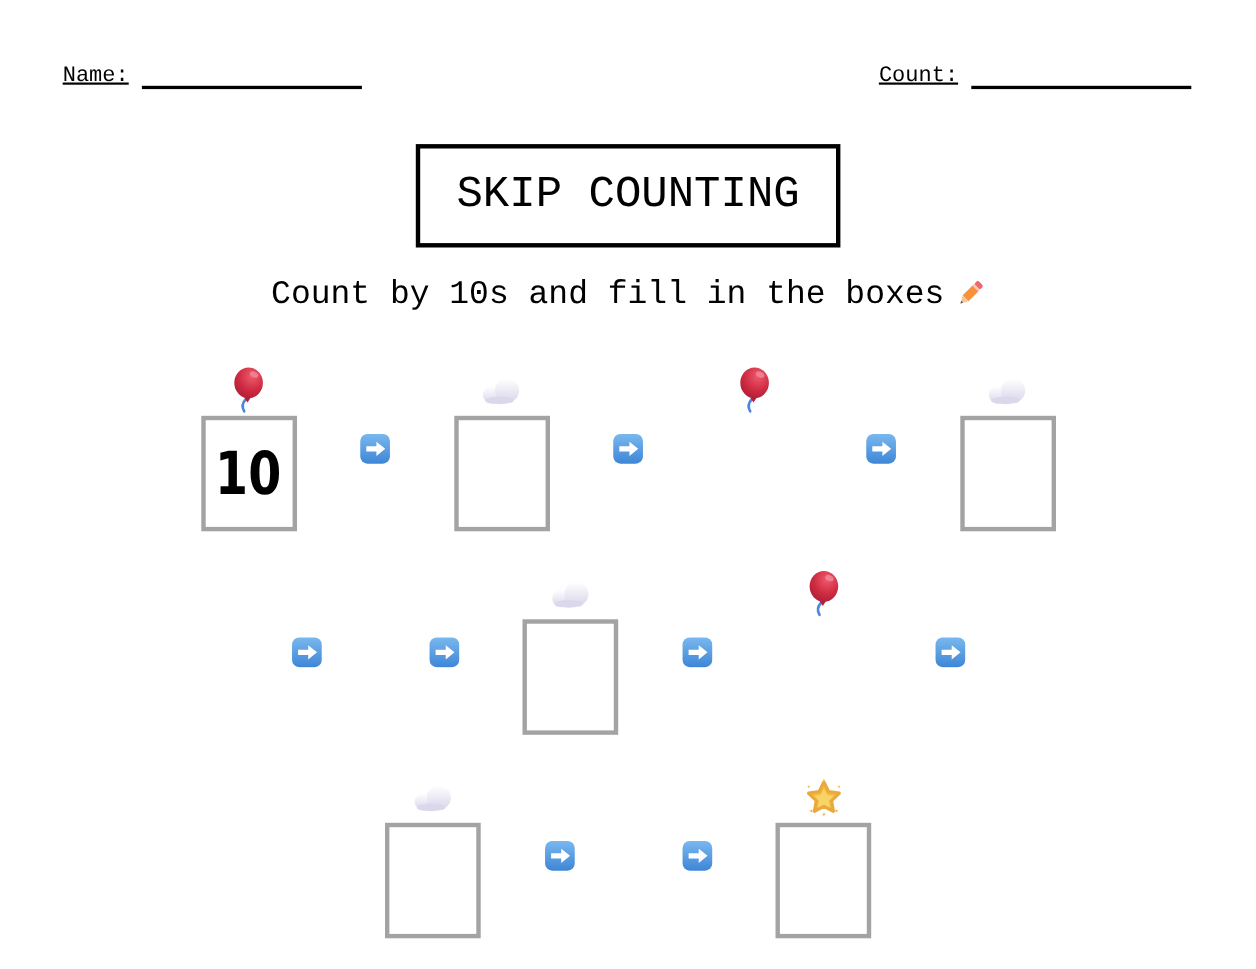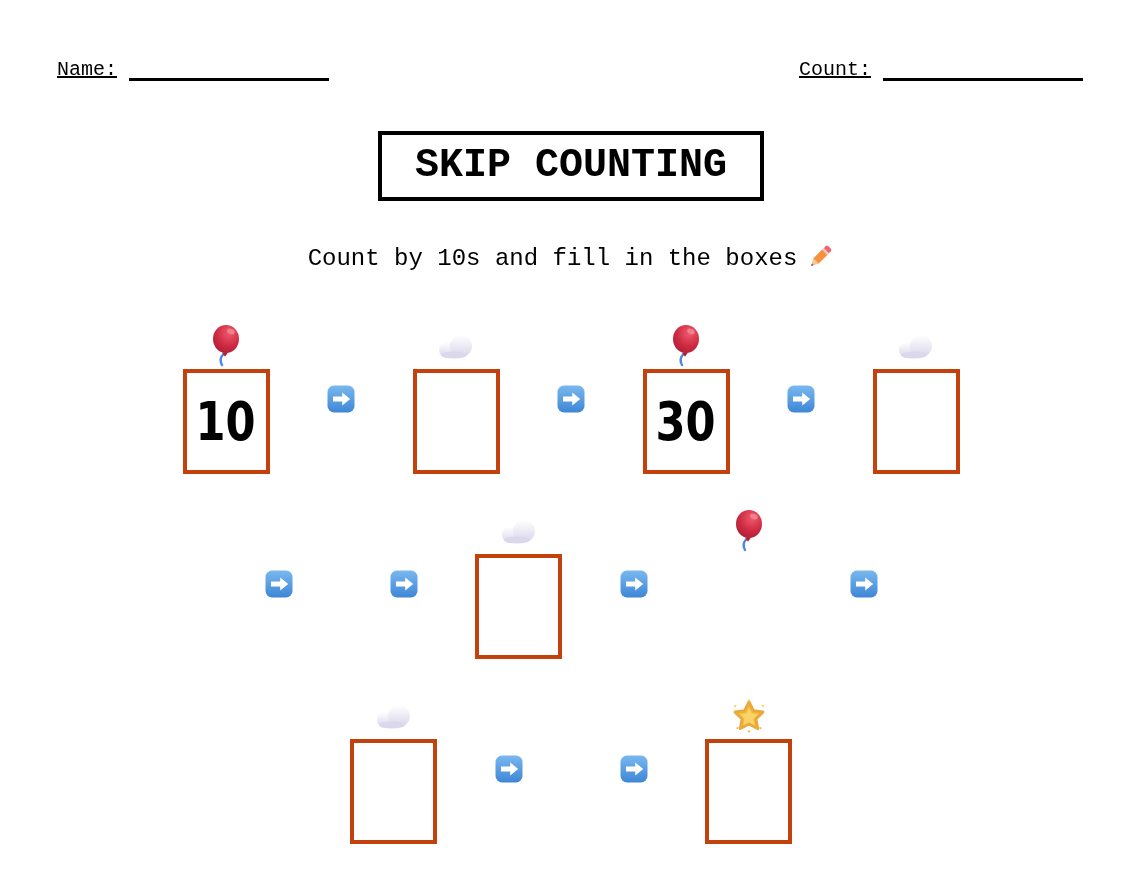--- a/index.html
+++ b/index.html
@@ -8,33 +8,33 @@
     font-family:"Liberation Mono","DejaVu Sans Mono",monospace;color:#000;
   }
   
   .header{display:flex;justify-content:space-between;padding:58px 59px 0 57px;text-decoration:underline;}
   .field{display:flex;align-items:flex-end;}
   .field-label{font-size:20px;line-height:22px;}
   .write-line{display:inline-block;width:200px;height:20px;border-bottom:3px solid #000;margin-left:12px;}
   
   .title-wrap{text-align:center;margin-top:50px;}
   .title-box{
-    display:inline-block;border:4px solid #000;padding:0 33px;
-    font-size:40px;font-weight:bold;line-height:62px;white-space:nowrap;
+    display:inline-block;border:4px solid #000;padding:12px 33px;
+    font-size:40px;font-weight:normal;line-height:62px;white-space:nowrap;
   }
   
-  .subtitle{margin-top:42px;text-align:center;font-size:24px;line-height:28px;}
+  .subtitle{margin-top:28px;text-align:center;font-size:30px;line-height:28px;}
   .subtitle .pencil{vertical-align:-6px;margin-left:9px;}
   
   .rows{margin-top:44px;}
   .row{display:flex;justify-content:center;align-items:flex-start;margin-bottom:34px;}
   .cell{display:flex;flex-direction:column;align-items:center;width:105px;}
   .emoji-slot{height:46px;width:105px;display:flex;align-items:center;justify-content:center;}
   .box{
-    box-sizing:border-box;width:87px;height:105px;border:4px solid #c2410c;background:#fff;
+    box-sizing:border-box;width:87px;height:105px;border:4px solid #a3a3a3;background:#fff;
     display:flex;align-items:center;justify-content:center;
   }
   .num{
     font-family:"DejaVu Sans","Liberation Sans",sans-serif;font-weight:bold;font-size:54px;
     line-height:1;display:inline-block;transform:scaleX(0.8);
   }
   .arrow-slot{width:125px;display:flex;justify-content:center;padding-top:62px;box-sizing:border-box;}
   .arrow{width:28px;height:28px;display:block;}
 </style>
 </head>
@@ -140,23 +140,20 @@
                 <stop offset="0.55" stop-color="#cf2b42"></stop>
                 <stop offset="1" stop-color="#a51c34"></stop>
               </radialGradient>
             </defs>
             <path d="M14.5 31 q-5 5 -1.5 11" fill="none" stroke="#4b86e0" stroke-width="2.4" stroke-linecap="round"></path>
             <ellipse cx="17" cy="16" rx="13" ry="14" fill="url(#blg)"></ellipse>
             <path d="M13 29.4 h6 l-3 4.4 z" fill="#b02038"></path>
             <ellipse cx="22" cy="8.5" rx="4" ry="2.6" fill="#f28b98" opacity="0.8" transform="rotate(22 22 8.5)"></ellipse>
           </svg>
         </div>
-        <div class="box">
-          <span class="num">30</span>
-        </div>
       </div>
       <div class="arrow-slot">
         <svg class="arrow" viewBox="0 0 28 28">
           <defs>
             <linearGradient id="ag" x1="0" y1="0" x2="0" y2="1">
               <stop offset="0" stop-color="#79b8ef"></stop>
               <stop offset="1" stop-color="#3e86d6"></stop>
             </linearGradient>
           </defs>
           <rect x="0.5" y="0.5" width="27" height="27" rx="6.5" fill="url(#ag)"></rect>

